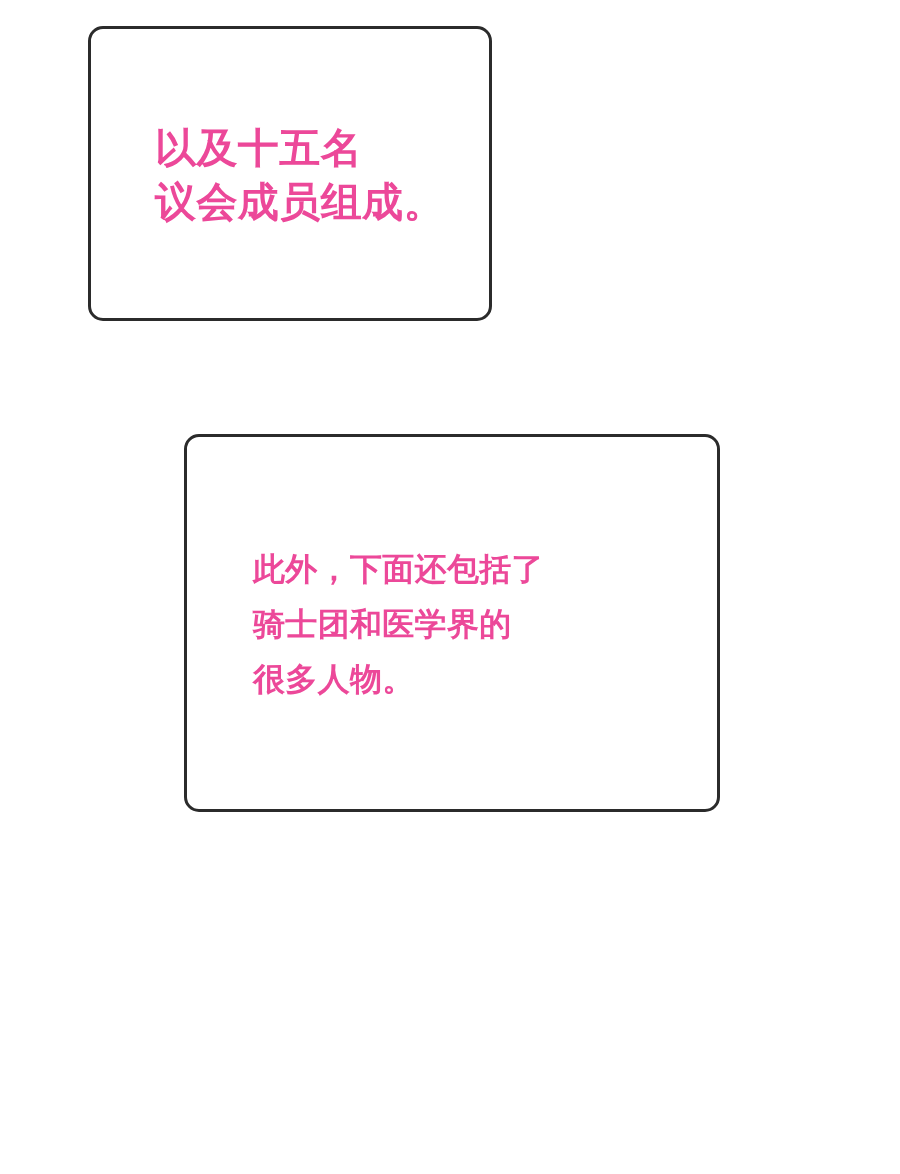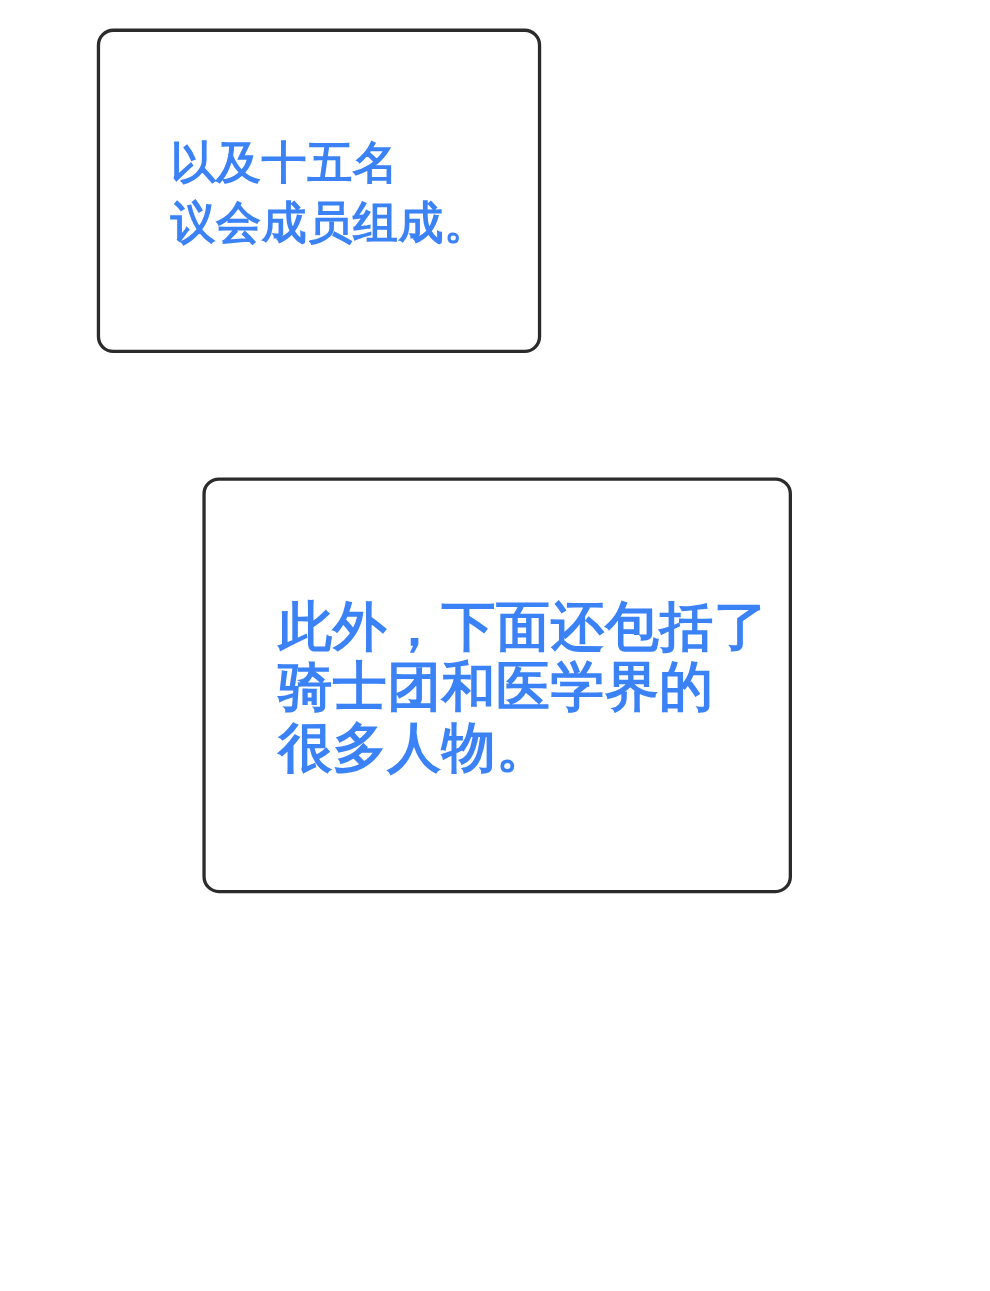--- a/index.html
+++ b/index.html
@@ -22,21 +22,21 @@
     box-sizing: border-box;
     background: #ffffff;
     border: 3px solid #2b2b2b;
     border-radius: 15px;
     display: flex;
     align-items: center;
     justify-content: flex-start;
   }
   .bubble-text {
     white-space: pre-line;
-    color: #3b82f6;
+    color: #ec4899;
     font-weight: 700;
     letter-spacing: 0.01em;
     text-align: left;
   }
 
   
   #bubble-1 {
     left: 88px;
     top: 26px;
     width: 404px;
@@ -54,21 +54,21 @@
   #bubble-2 {
     left: 184px;
     top: 434px;
     width: 536px;
     height: 378px;
   }
   #bubble-2 .bubble-text {
     position: absolute;
     left: 66px;
     top: 105px;
-    font-size: 49px;
+    font-size: 32px;
     line-height: 55px;
   }
 </style>
 </head>
 <body>
 
 <div id="comic-page">
 
   <div class="speech-bubble" id="bubble-1">
     <div class="bubble-text">以及十五名

